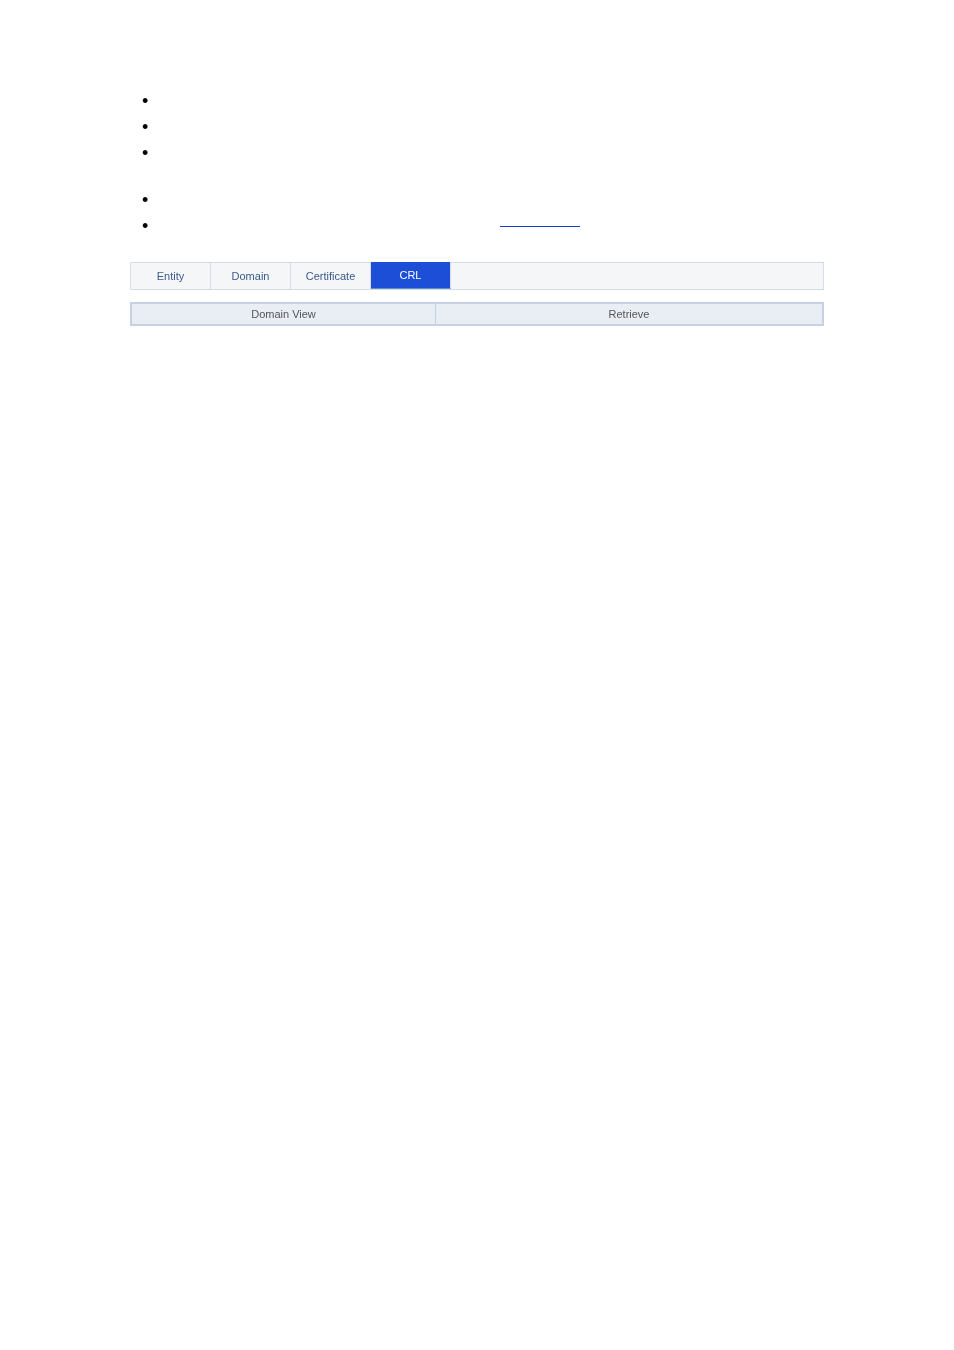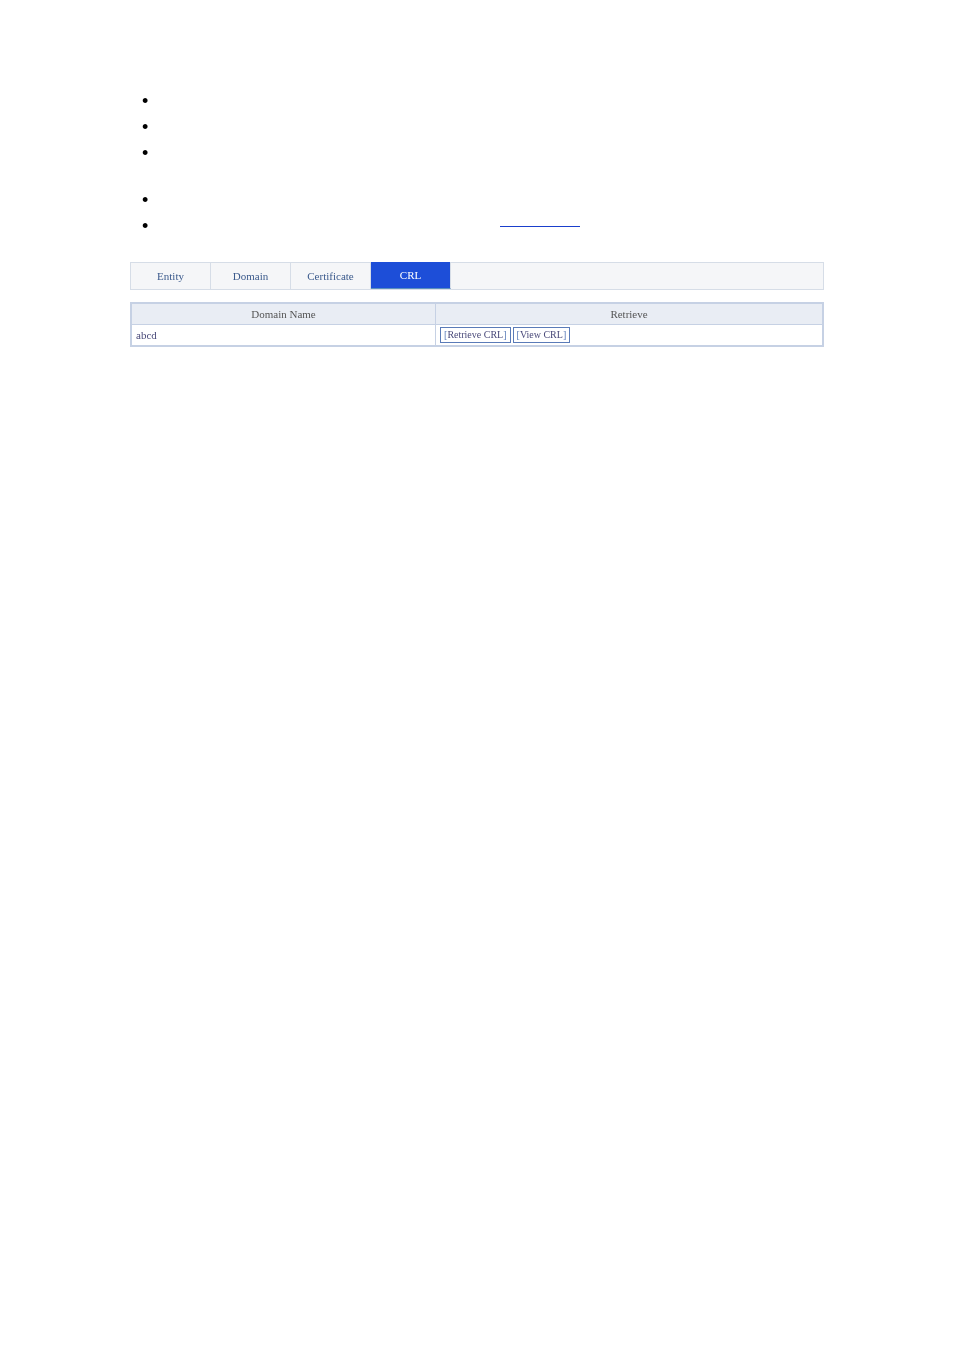--- a/index.html
+++ b/index.html
@@ -40,21 +40,20 @@
     }
     .underline-inline {
       display: inline-block;
       width: 80px;
       border-bottom: 1px solid #1a3fcc;
       margin-left: 330px;
       vertical-align: middle;
     }
     .figure {
       margin-top: 10px;
-      font-family: Liberation Serif, serif;
     }
     .tabrow {
       display: flex;
       align-items: flex-end;
       background: #f5f6f8;
       border: 1px solid #d6dde7;
       padding: 0;
       height: 28px;
     }
     .tab {
@@ -165,31 +164,22 @@
         <div class="tab">Entity</div>
         <div class="tab">Domain</div>
         <div class="tab">Certificate</div>
         <div class="tab active">CRL</div>
         <div class="tab-filler"></div>
       </div>
     <div class="table-wrap">
       <table>
         <thead>
           <tr>
-            <th class="col-domain">Domain Name</th>
+            <th class="col-domain">Domain View</th>
             <th>Retrieve</th>
           </tr>
         </thead>
         <tbody id="tbody">
-            <tr>
-              <td class="col-domain">abcd</td>
-              <td>
-                <div class="actions">
-                  <span class="action-link">Retrieve CRL</span>
-                  <span class="action-link">View CRL</span>
-                </div>
-              </td>
-            </tr>
           </tbody>
       </table>
     </div>
   </div>
 </div>
 
 </body></html>

